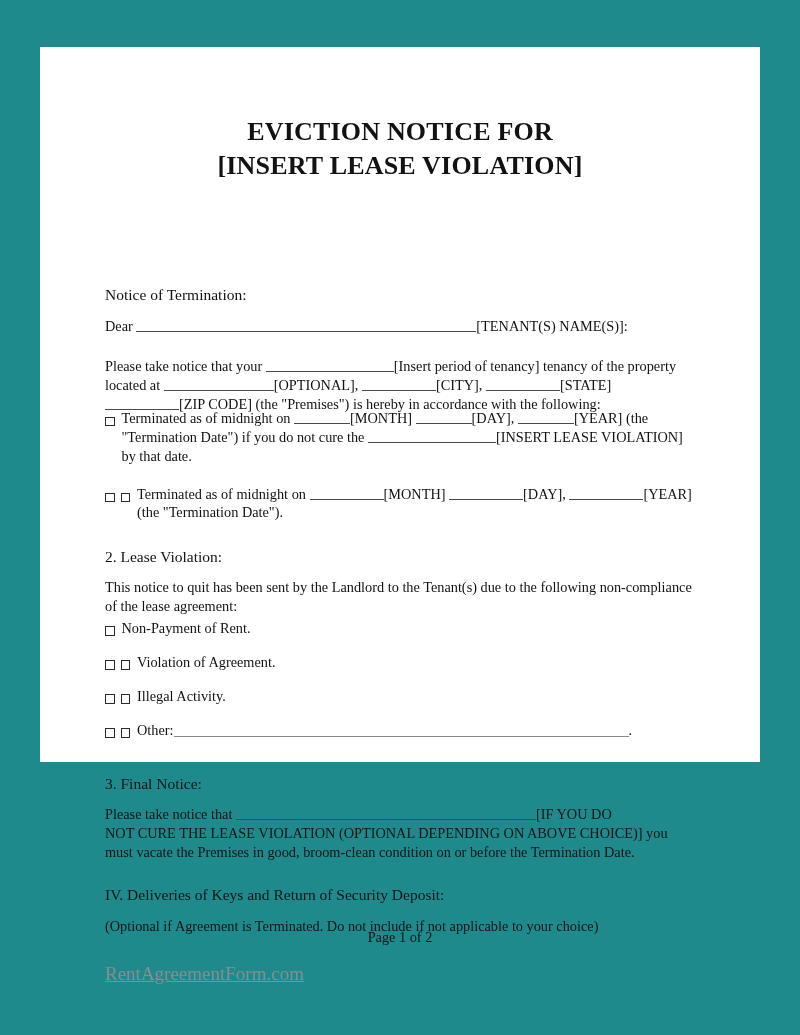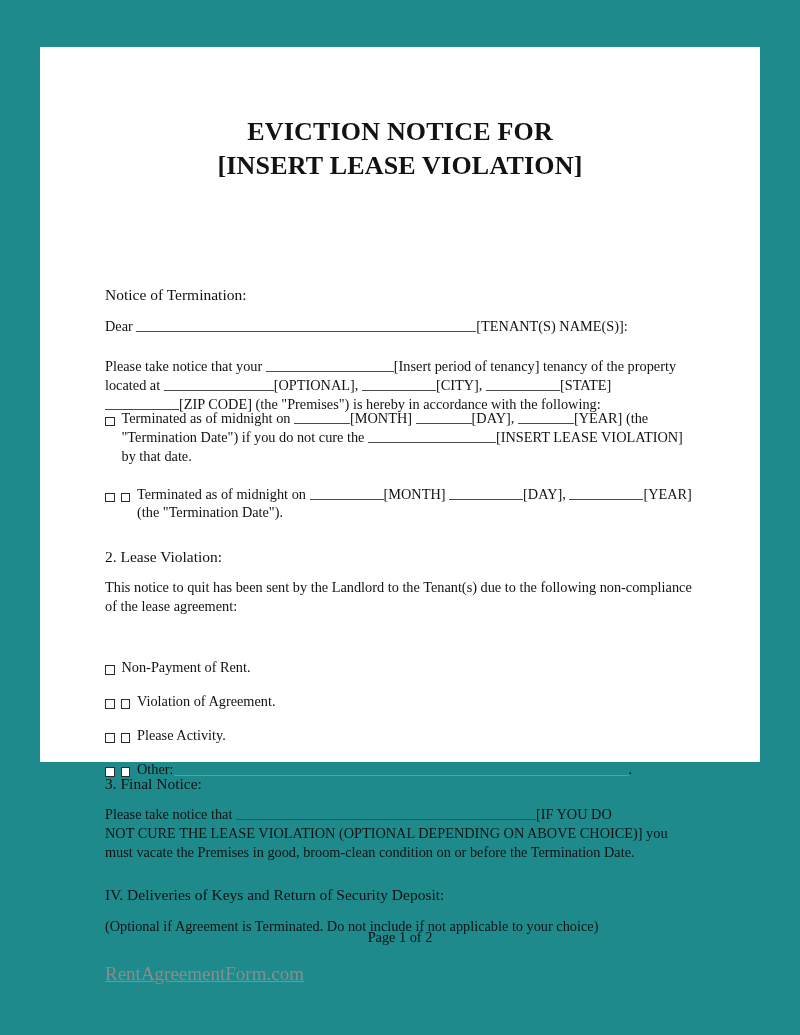--- a/index.html
+++ b/index.html
@@ -101,21 +101,20 @@
   .blk-violation { position: absolute; left: 0; top: 500px; width: 590px; }
   .blk-violation .para { margin-top: 12px; }
 
   .viol-list { position: absolute; left: 0; top: 572px; width: 590px; }
   .viol-item {
     display: flex;
     align-items: center;
     font-size: 14.3px;
     line-height: 1.32;
     height: 19px;
-    margin-top: 39px;
   }
   .viol-item + .viol-item { margin-top: 15px; }
   .viol-text { padding-left: 7px; white-space: nowrap; }
   .other-line {
     display: inline-block;
     border-bottom: 1px solid #8a8a8a;
     height: 0.95em;
     width: 455px;
     margin-bottom: -2px;
   }
@@ -228,21 +227,21 @@
         <span class="chk-boxes">
           <span class="box"></span><span class="box"></span>
         </span>
         <span class="viol-text">Violation of Agreement.</span>
       </div>
 
       <div class="viol-item">
         <span class="chk-boxes">
           <span class="box"></span><span class="box"></span>
         </span>
-        <span class="viol-text">Please Activity.</span>
+        <span class="viol-text">Illegal Activity.</span>
       </div>
 
       <div class="viol-item">
         <span class="chk-boxes">
           <span class="box"></span><span class="box"></span>
         </span>
         <span class="viol-text"><span>Other:</span><span class="other-line"></span><span class="other-dot">.</span></span>
       </div>
 
     </div>

